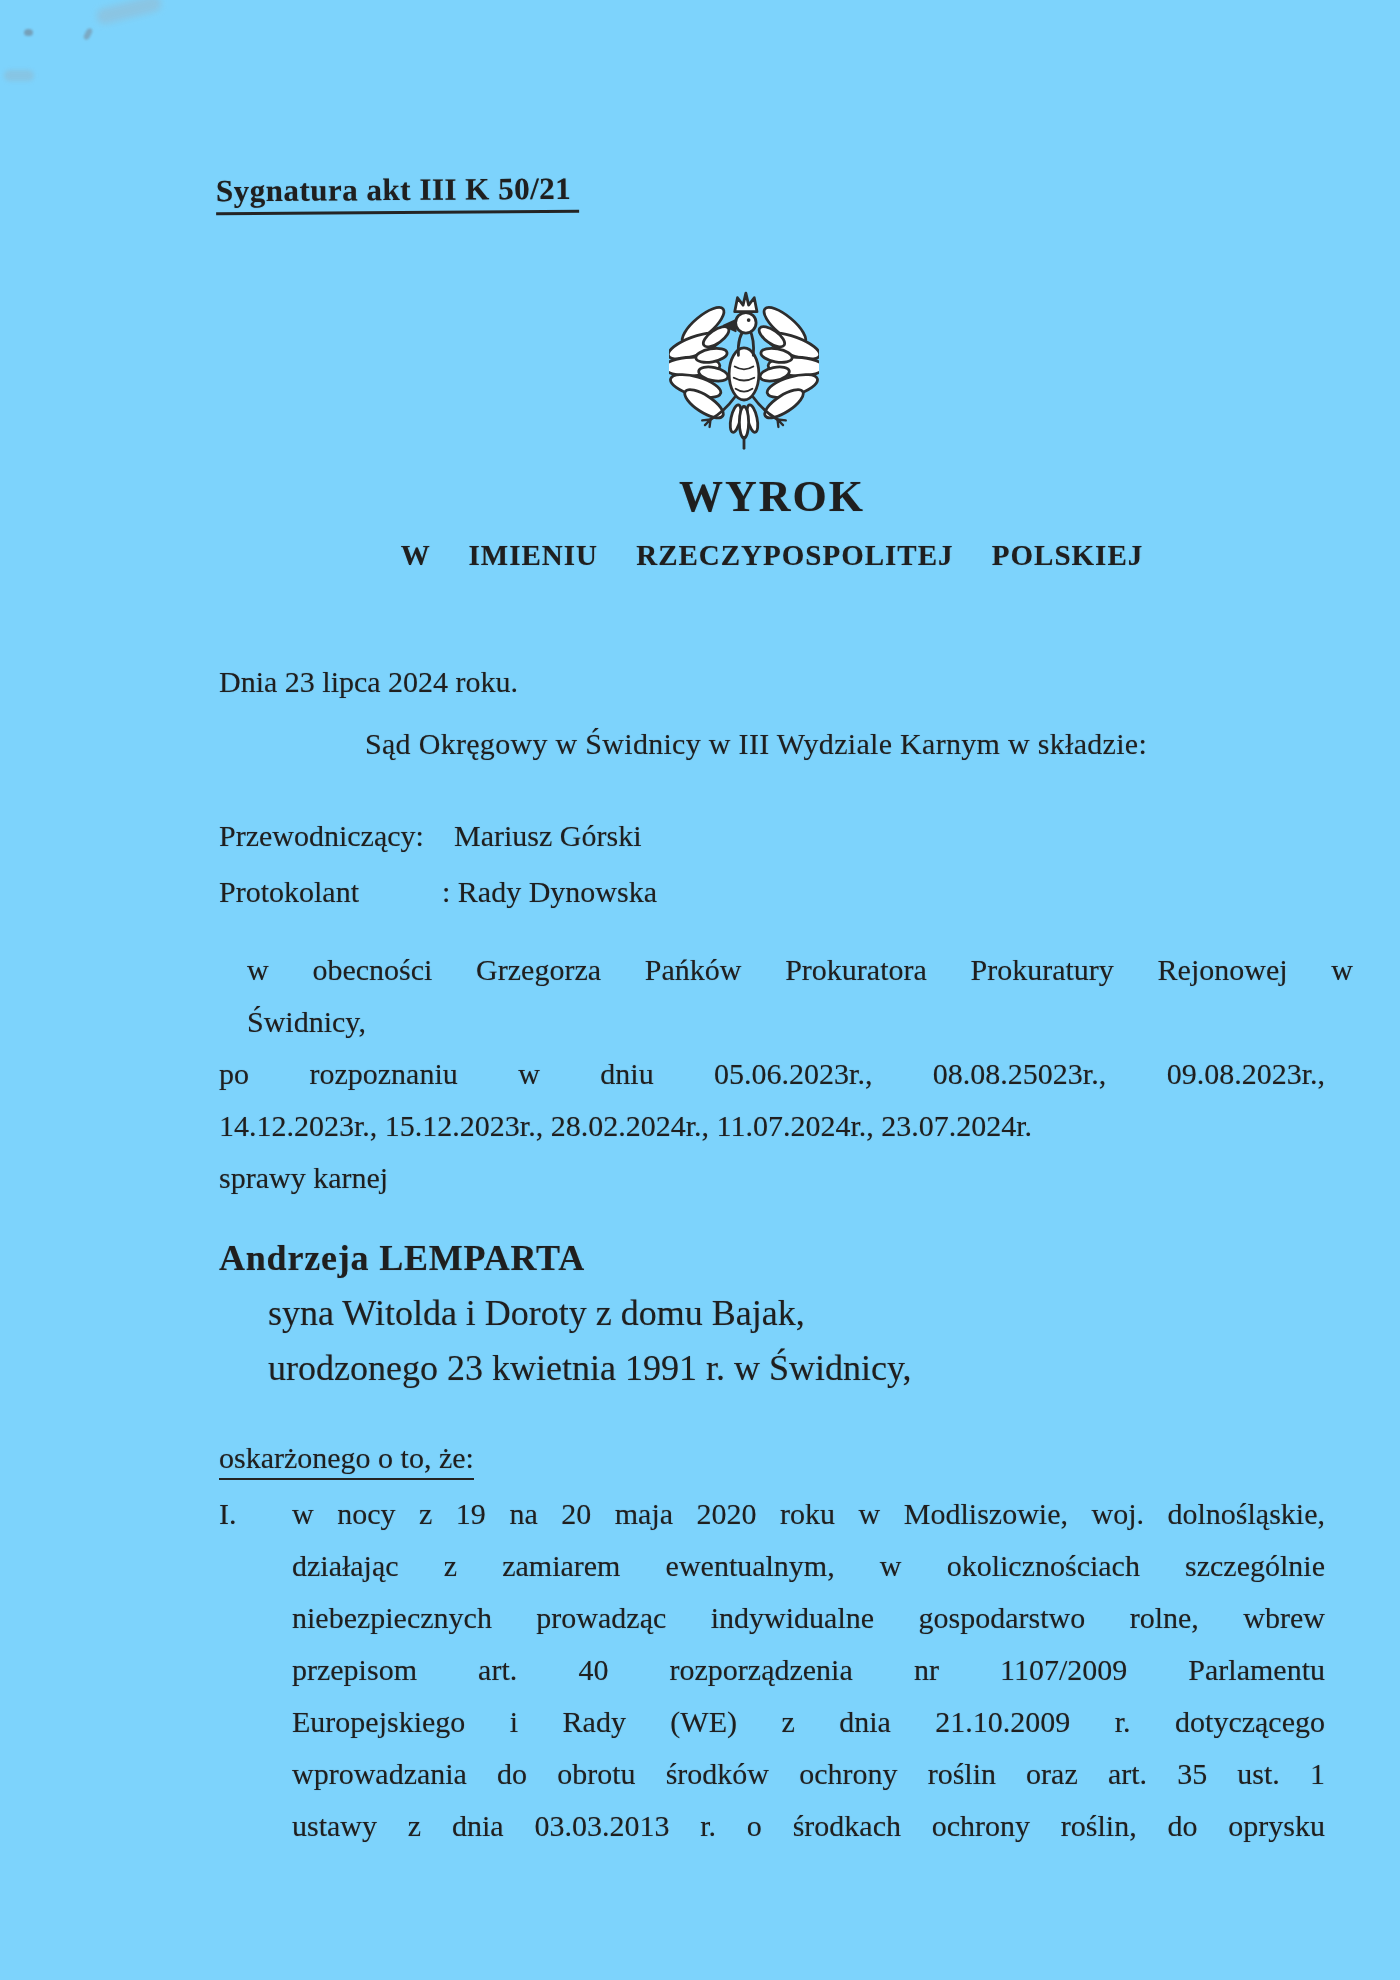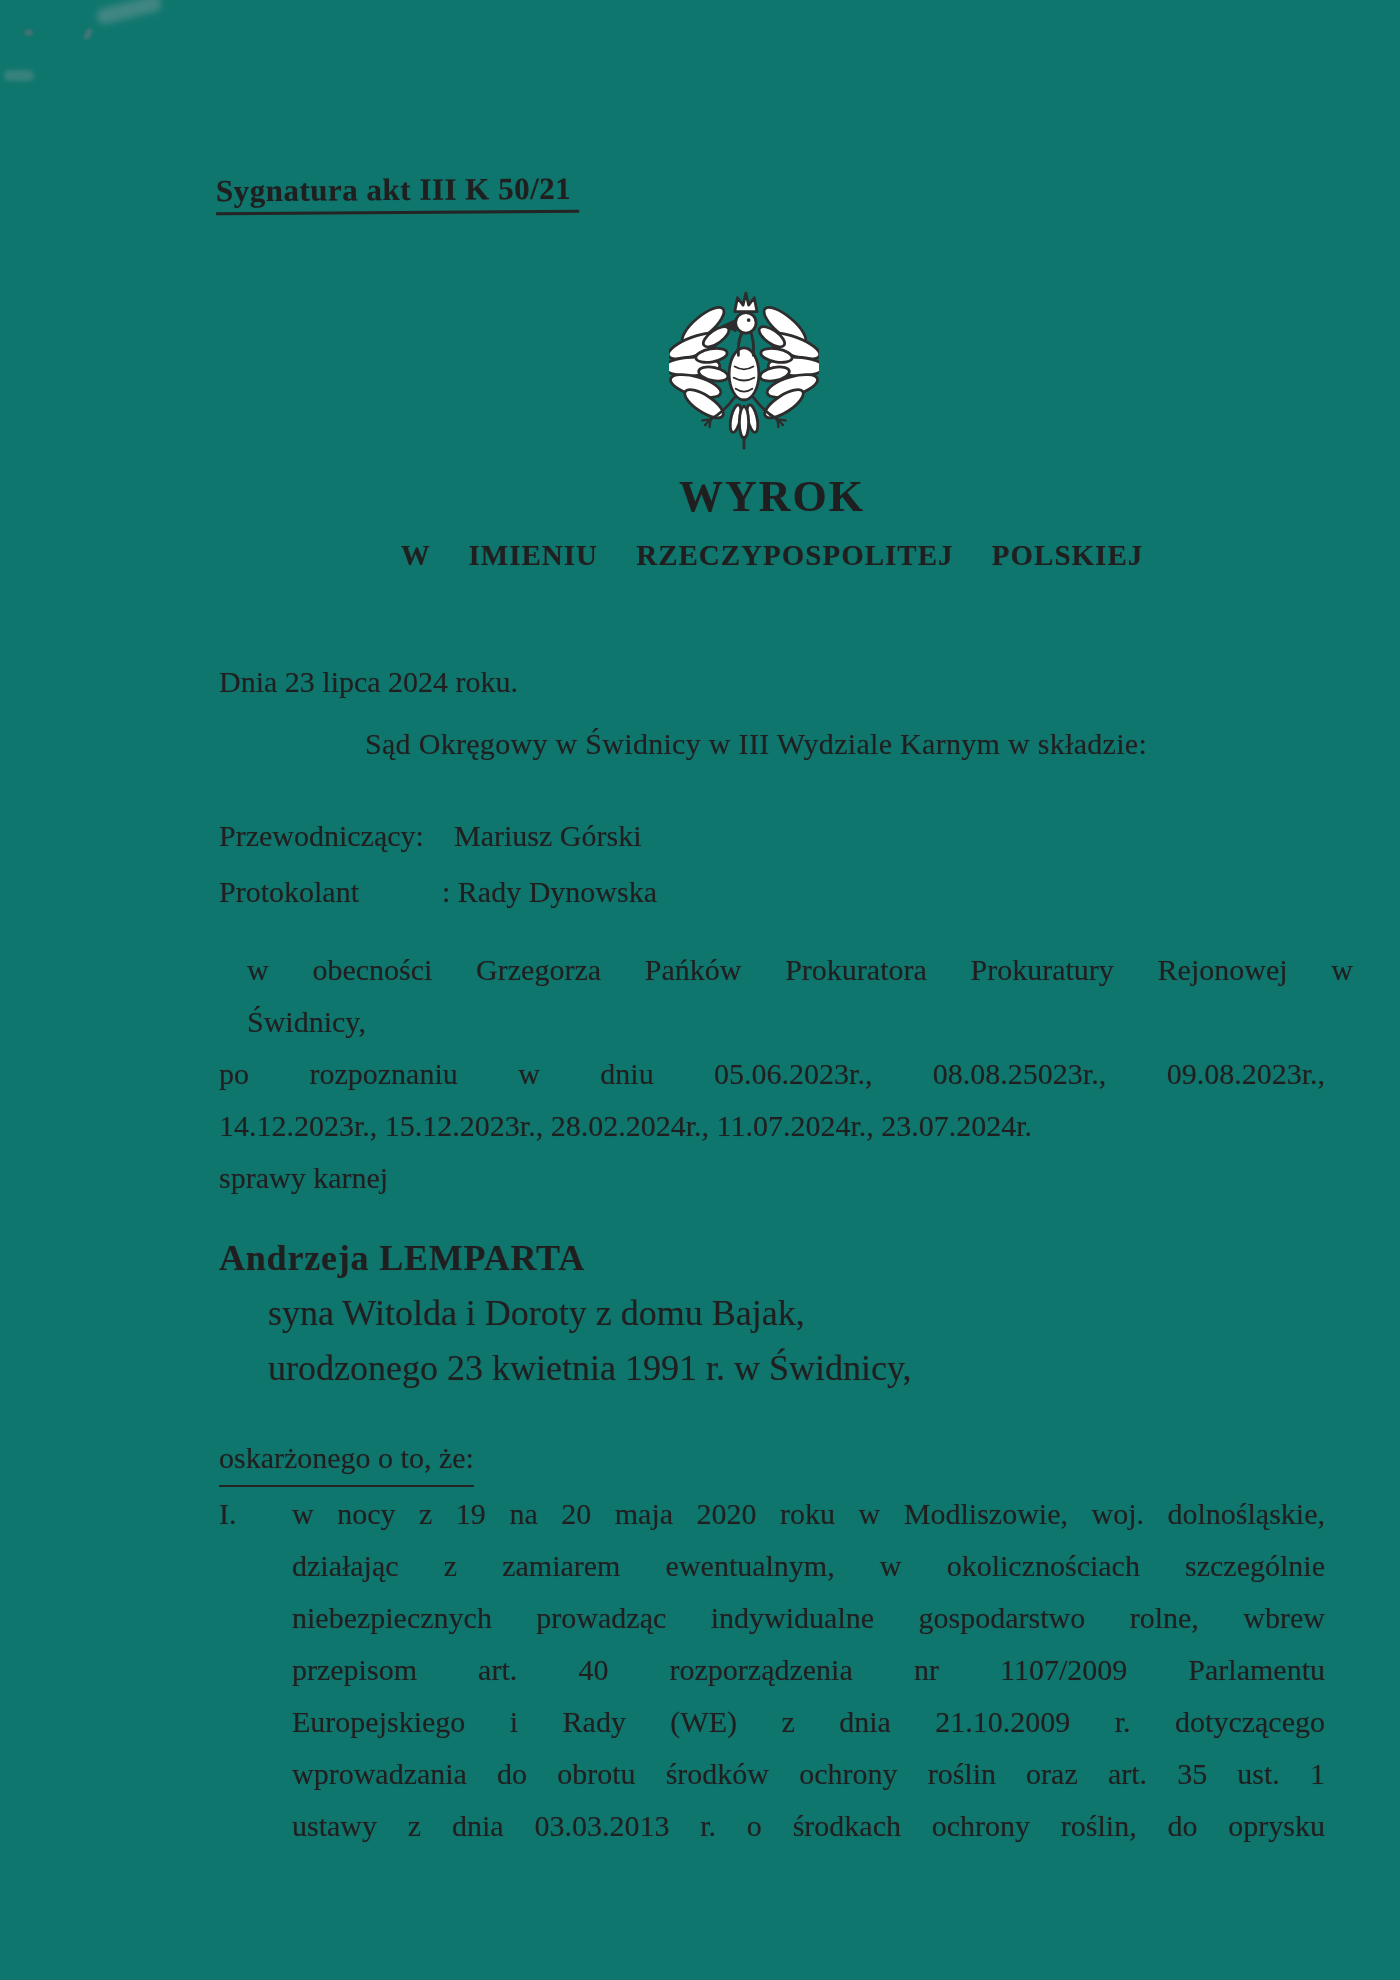--- a/index.html
+++ b/index.html
@@ -1,20 +1,20 @@
 <!DOCTYPE html>
 <html><head>
 <meta charset="utf-8">
 <style>
   html,body{margin:0;padding:0;background:#e8e8e8;}
   #page{
     position:relative;
     width:1400px;height:1980px;
     margin:0 auto;
-    background:#0f766e;
+    background:#7dd3fc;
     overflow:hidden;
     font-family:"Liberation Serif","DejaVu Serif",serif;
     color:#1f1f1f;
   }
   .txt{ text-shadow:0 0 1px rgba(45,45,45,.45); }
   .abs{ position:absolute; }
   .content{ left:219px; width:1106px; }
 
   
   .art{ position:absolute; pointer-events:none; }
@@ -56,21 +56,21 @@
   .line-j{ text-align:justify; text-align-last:justify; }
 
   #prosecutor-par{ top:944px;margin-left:28px; }
   #hearing-par{ top:1048px; }
 
   #defendant{ top:1231px; font-size:36px; line-height:55px; }
   #defendant .d-name{ font-weight:bold; letter-spacing:.8px; }
   #defendant .d-detail{ padding-left:49px; }
 
   #accusation{ left:219px; top:1441px; font-size:30px; }
-  #accusation span{ border-bottom:2px solid #242424; padding-bottom:11px; }
+  #accusation span{ border-bottom:2px solid #242424; padding-bottom:4px; }
 
   #charge{ top:1488px; display:flex; }
   .charge-marker{ flex:none; width:73px; font-size:30px; line-height:52px; }
   .charge-lines{ flex:1; }
 </style>
 </head>
 <body>
 
 <div id="page">
 

